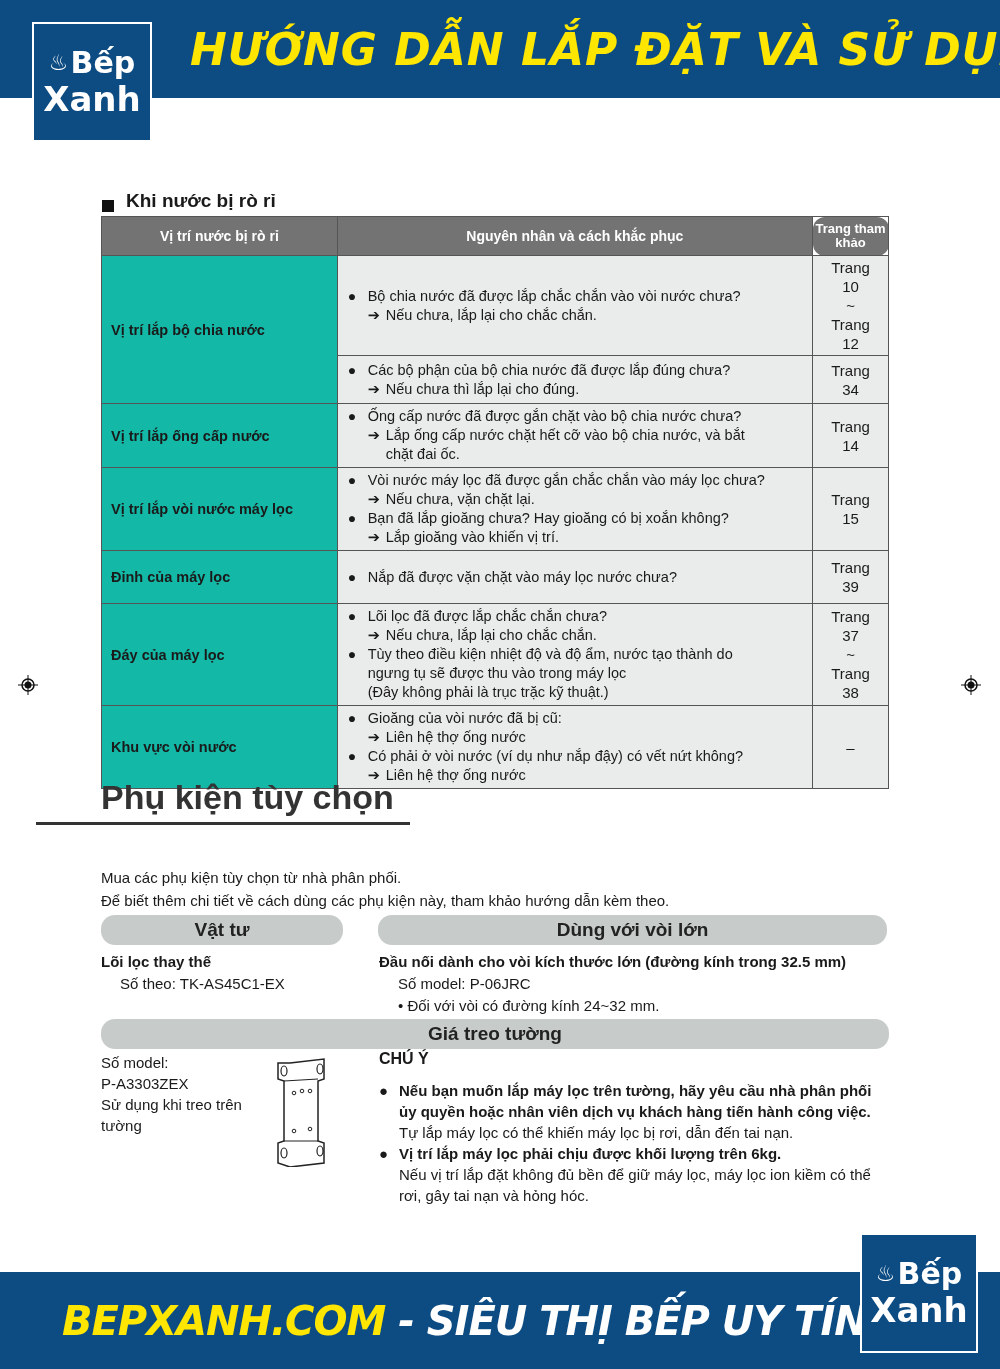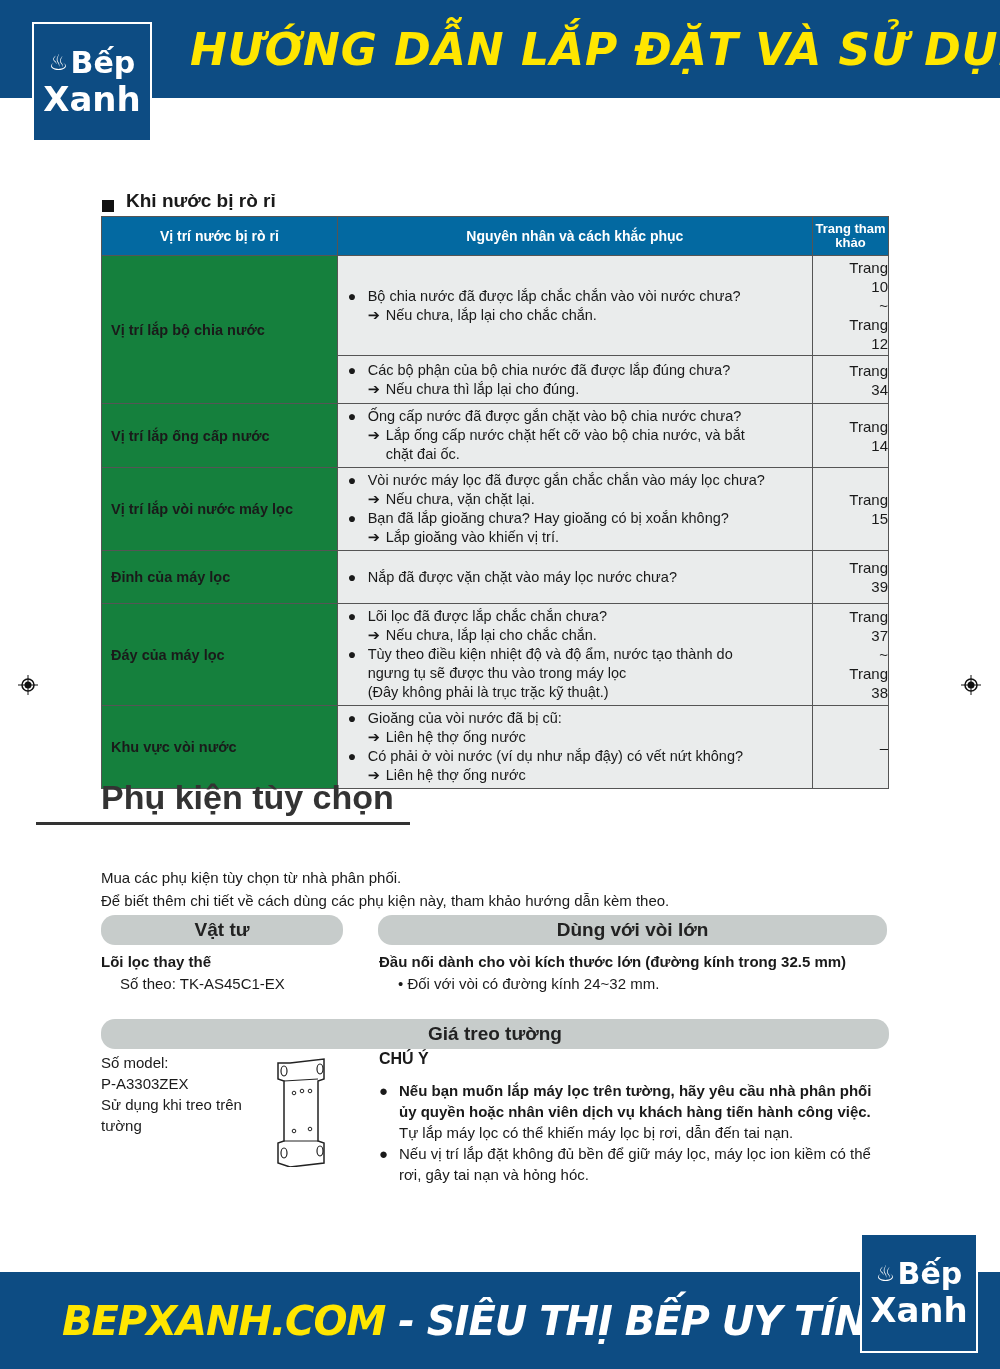--- a/index.html
+++ b/index.html
@@ -12,26 +12,26 @@
   .logo-bottom { left: 860px; top: 1233px; width: 118px; height: 120px; }
   .logo-row1 { display: flex; align-items: center; font-size: 30px; }
   .logo-row2 { font-size: 34px; margin-top: 4px; }
   .flame { font-size: 22px; margin-right: 2px; }
   .banner-title { position: absolute; left: 190px; top: 24px; font-size: 44px; font-weight: bold; font-style: italic; color: #ffe600; letter-spacing: 1px; font-family: "DejaVu Sans", sans-serif; white-space: nowrap; }
 
   .section-heading { position: absolute; left: 102px; top: 190px; font-size: 19px; font-weight: bold; display: flex; align-items: flex-end; }
   .sq { display: inline-block; width: 12px; height: 12px; background: #111; margin-right: 12px; }
 
   table.leak { position: absolute; left: 101px; top: 216px; width: 788px; border-collapse: collapse; font-size: 14.5px; }
-  table.leak th { background: #0369a1; color: #fff; font-weight: bold; border: 1px solid #555; height: 39px; font-size: 14px; }
-  table.leak th.ref { font-size: 13px; line-height: 1.05; }
+  table.leak th { background: #737373; color: #fff; font-weight: bold; border: 1px solid #555; height: 39px; font-size: 14px; }
+  table.leak th.ref { font-size: 13px; line-height: 1.05; border-radius: 12px; }
   table.leak td { border: 1px solid #555; vertical-align: middle; }
-  td.loc { background: #15803d; font-weight: bold; padding-left: 9px; width: 236px; }
+  td.loc { background: #14b8a6; font-weight: bold; padding-left: 9px; width: 236px; }
   td.cause { background: #eaecec; padding: 3px 10px 3px 10px; width: 476px; line-height: 19px; }
-  td.page { background: #eaecec; text-align: right; width: 76px; line-height: 19px; font-size: 15px; }
+  td.page { background: #eaecec; text-align: center; width: 76px; line-height: 19px; font-size: 15px; }
   .bullet { display: flex; }
   .dot { width: 20px; flex-shrink: 0; font-size: 14px; }
   .fix { padding-left: 20px; display: flex; }
   .arrow { width: 18px; flex-shrink: 0; }
   .cont { padding-left: 20px; }
 
   .reg-mark { position: absolute; width: 20px; height: 20px; }
   .reg-left { left: 18px; top: 675px; }
   .reg-right { left: 961px; top: 675px; }
 
@@ -269,20 +269,21 @@
 <div class="pill pill-vattu">Vật tư</div>
 <div class="pill pill-voi">Dùng với vòi lớn</div>
 
 <div class="block vattu-block">
   <div class="b-bold">Lõi lọc thay thế</div>
   <div class="indent">Số theo: TK-AS45C1-EX</div>
 </div>
 
 <div class="block voi-block">
   <div class="b-bold">Đầu nối dành cho vòi kích thước lớn (đường kính trong 32.5 mm)</div>
+  <div class="indent">Số model: P-06JRC</div>
   <div class="indent">• Đối với vòi có đường kính 24~32 mm.</div>
 </div>
 
 <div class="pill pill-gia">Giá treo tường</div>
 
 <div class="block gia-left">
   <div>Số model:</div>
   <div>P-A3303ZEX</div>
   <div>Sử dụng khi treo trên</div>
   <div>tường</div>
@@ -307,20 +308,21 @@
   <div class="c-item">
     <span class="c-dot">●</span>
     <div class="c-body">
       <b>Nếu bạn muốn lắp máy lọc trên tường, hãy yêu cầu nhà phân phối ủy quyền hoặc nhân viên dịch vụ khách hàng tiến hành công việc.</b>
       <div>Tự lắp máy lọc có thể khiến máy lọc bị rơi, dẫn đến tai nạn.</div>
     </div>
   </div>
   <div class="c-item">
     <span class="c-dot">●</span>
     <div class="c-body">
+      <b>Vị trí lắp máy lọc phải chịu được khối lượng trên 6kg.</b>
       <div>Nếu vị trí lắp đặt không đủ bền để giữ máy lọc, máy lọc ion kiềm có thể rơi, gây tai nạn và hỏng hóc.</div>
     </div>
   </div>
 </div>
 
 <div class="bottom-banner"></div>
 <div class="footer-text">
   <span class="ft-yellow">BEPXANH.COM</span><span class="ft-white"> - SIÊU THỊ BẾP UY TÍN</span>
 </div>
 <div class="logo-box logo-bottom">

